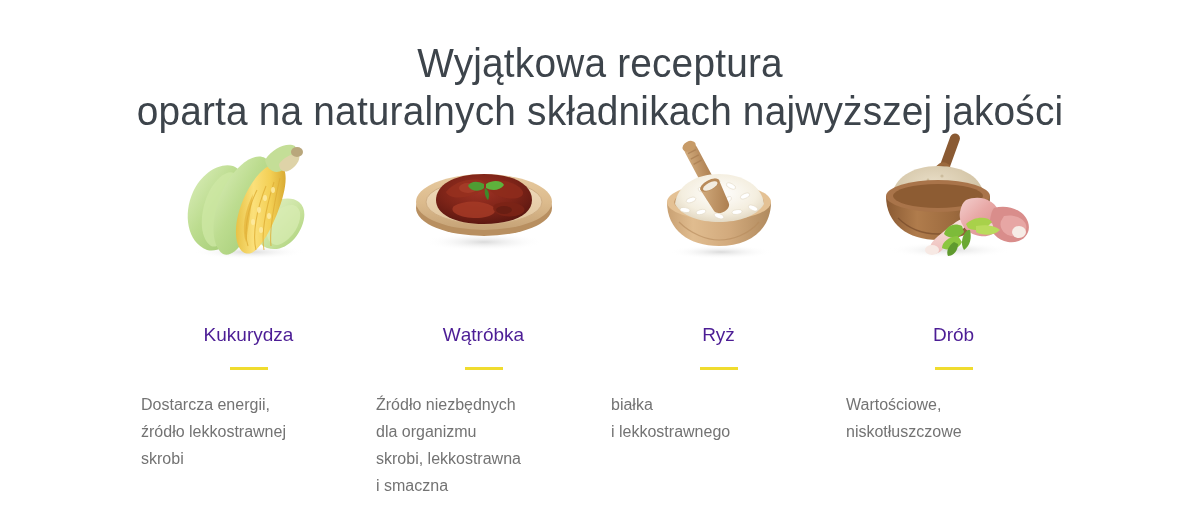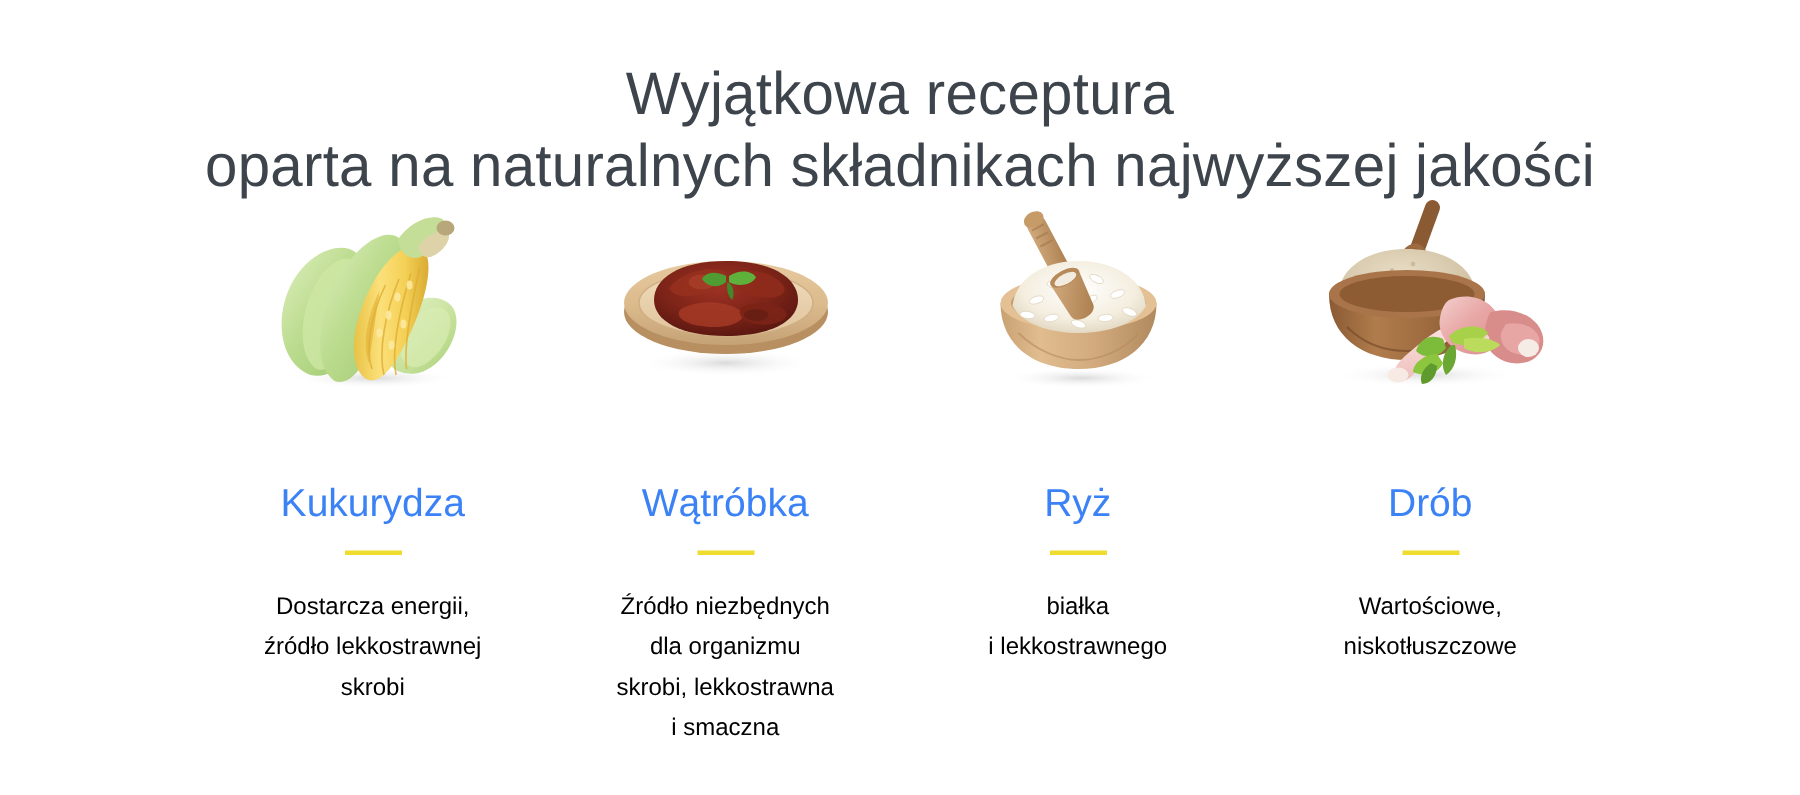--- a/index.html
+++ b/index.html
@@ -68,39 +68,38 @@
   .thumb {
     width: 200px;
     height: 140px;
     position: relative;
     display: block;
   }
   .thumb svg { display: block; width: 200px; height: 140px; }
 
   .col-title {
     margin-top: 52px;
-    color: #3b82f6;
-    font-size: 26px;
+    color: #4c1d95;
+    font-size: 19px;
     font-weight: 300;
     line-height: 26px;
     text-align: right;
     white-space: nowrap;
   }
   .rule {
     margin-top: 19px;
     width: 38px;
     height: 3px;
     background: #f0dc2e;
     border-radius: 0;
   }
   .col-desc {
     margin-top: 21px;
     width: 215px;
-    text-align: center;
-    color: #000000;
+    color: #737373;
     font-size: 16px;
     font-weight: 400;
     line-height: 27px;
   }
   .col-desc .dline { display: block; white-space: nowrap; }
 </style>
 </head>
 <body>
 
 <div class="section">

